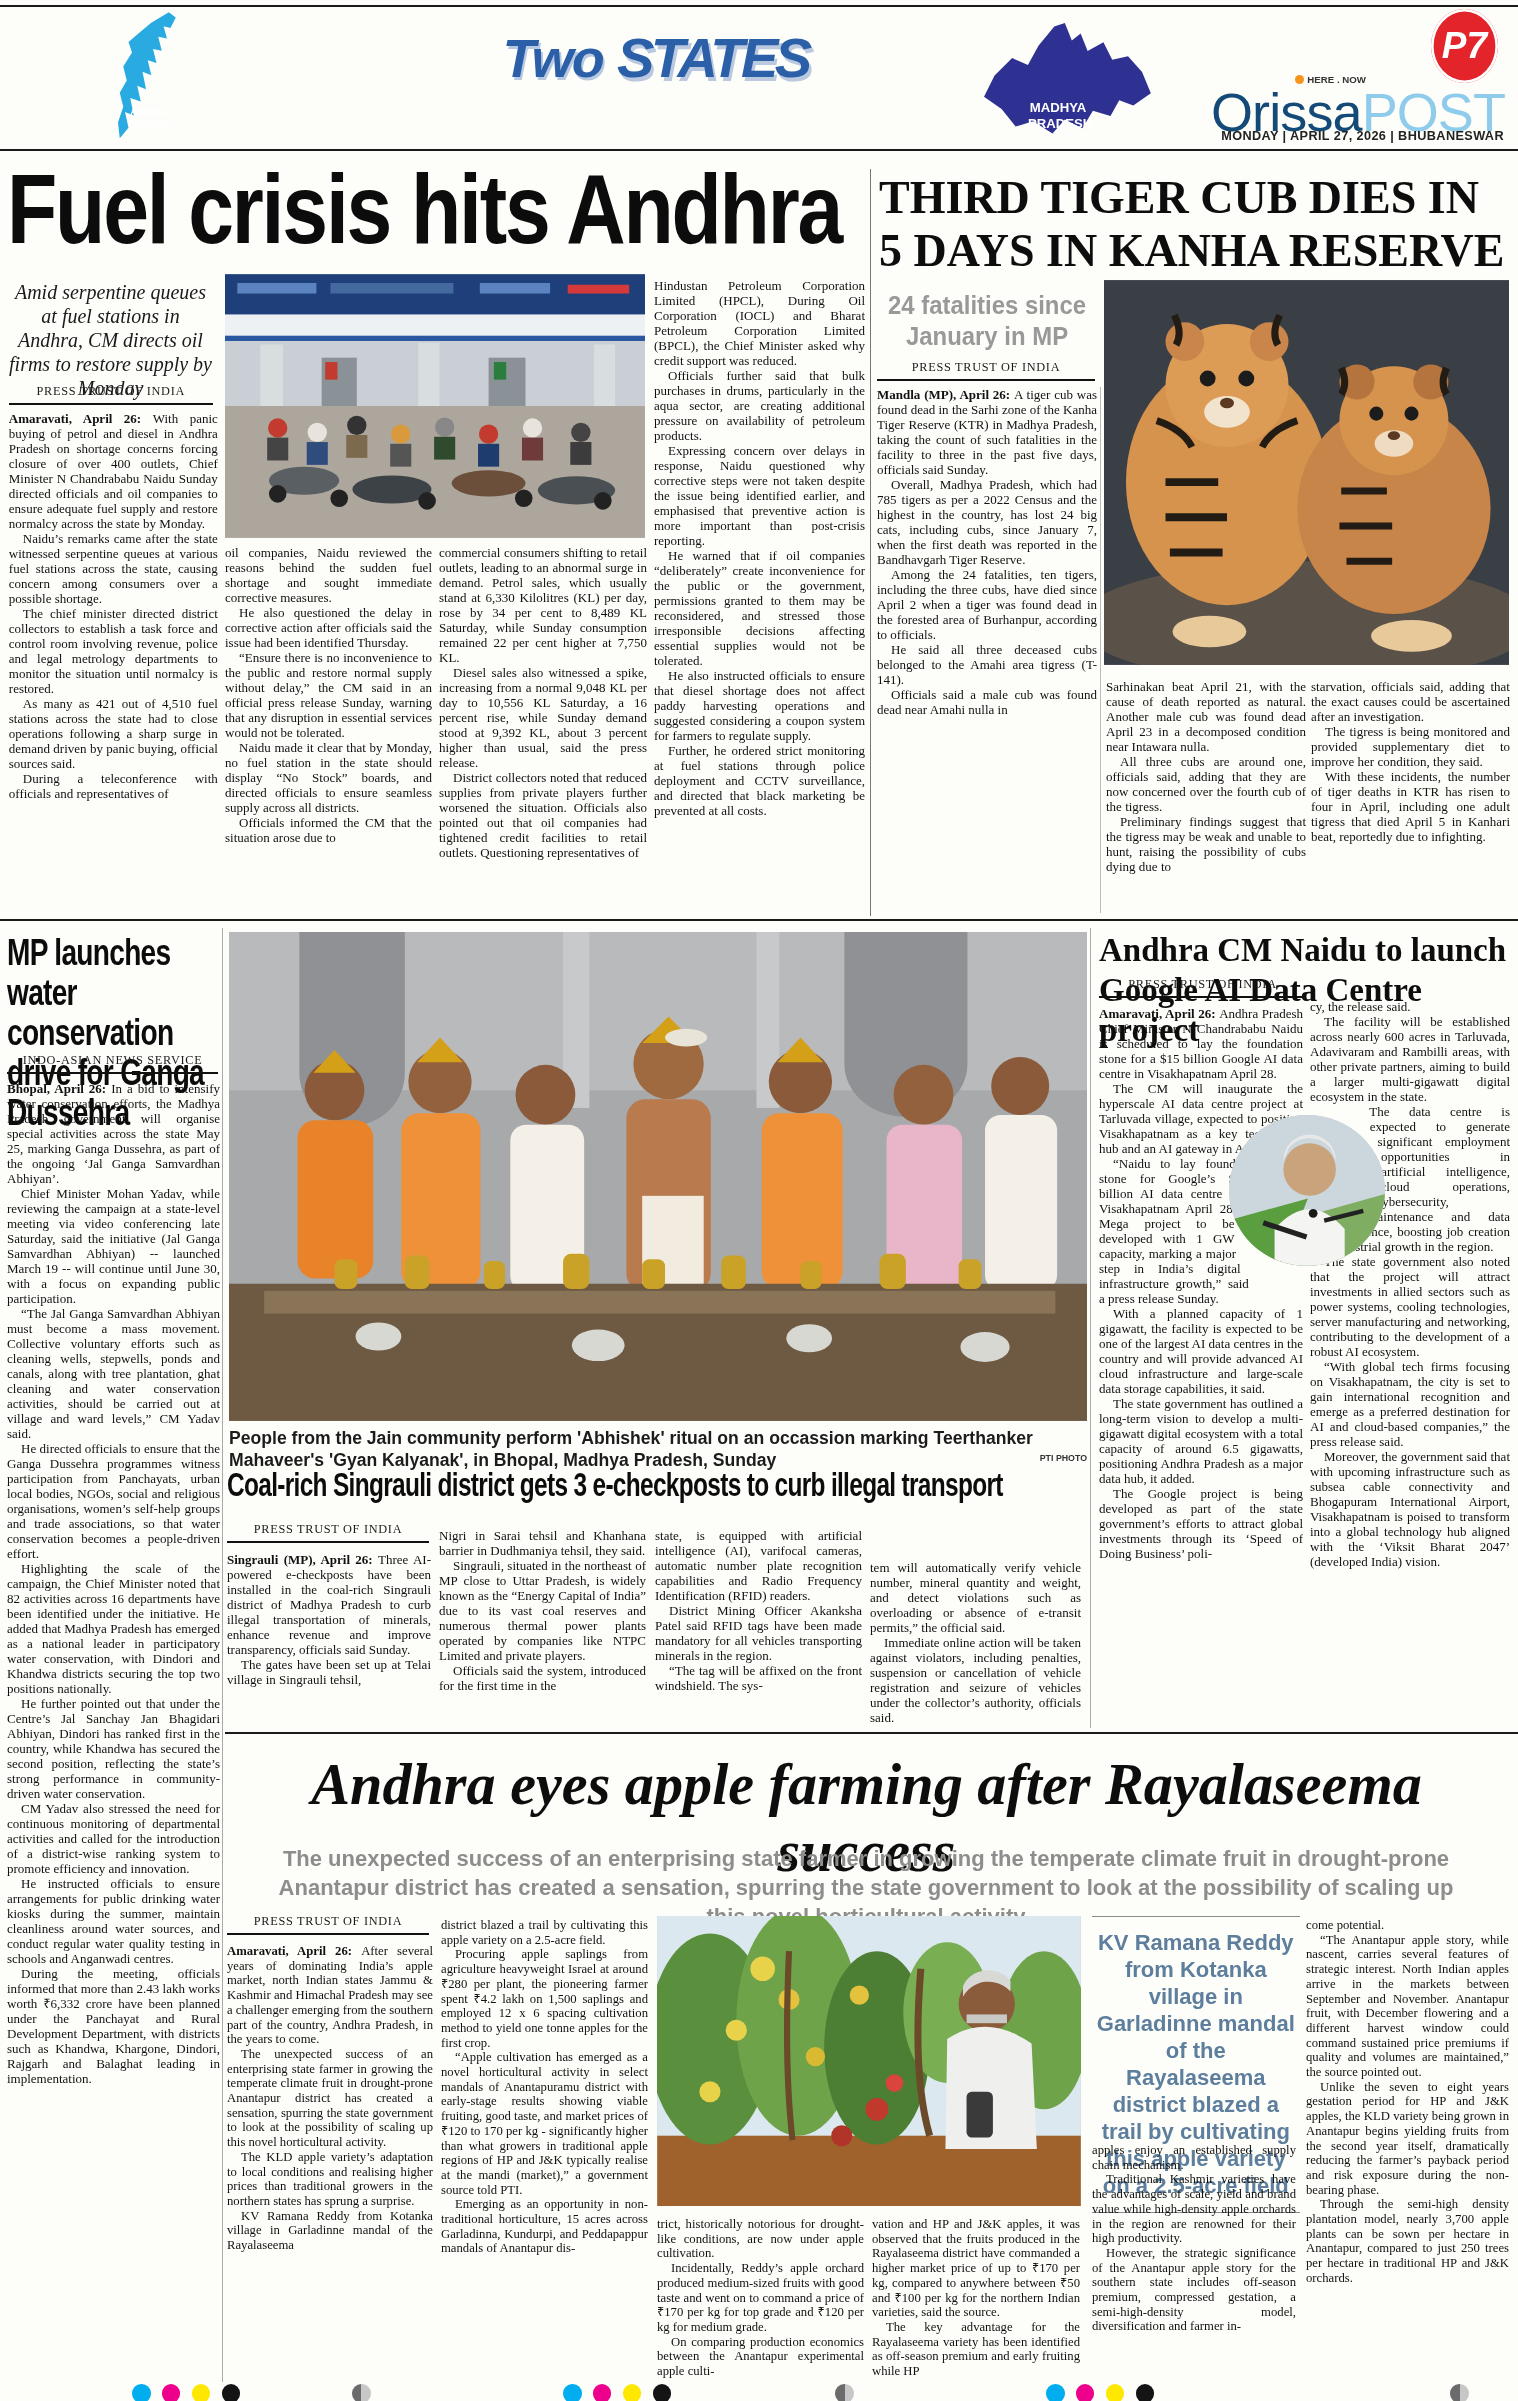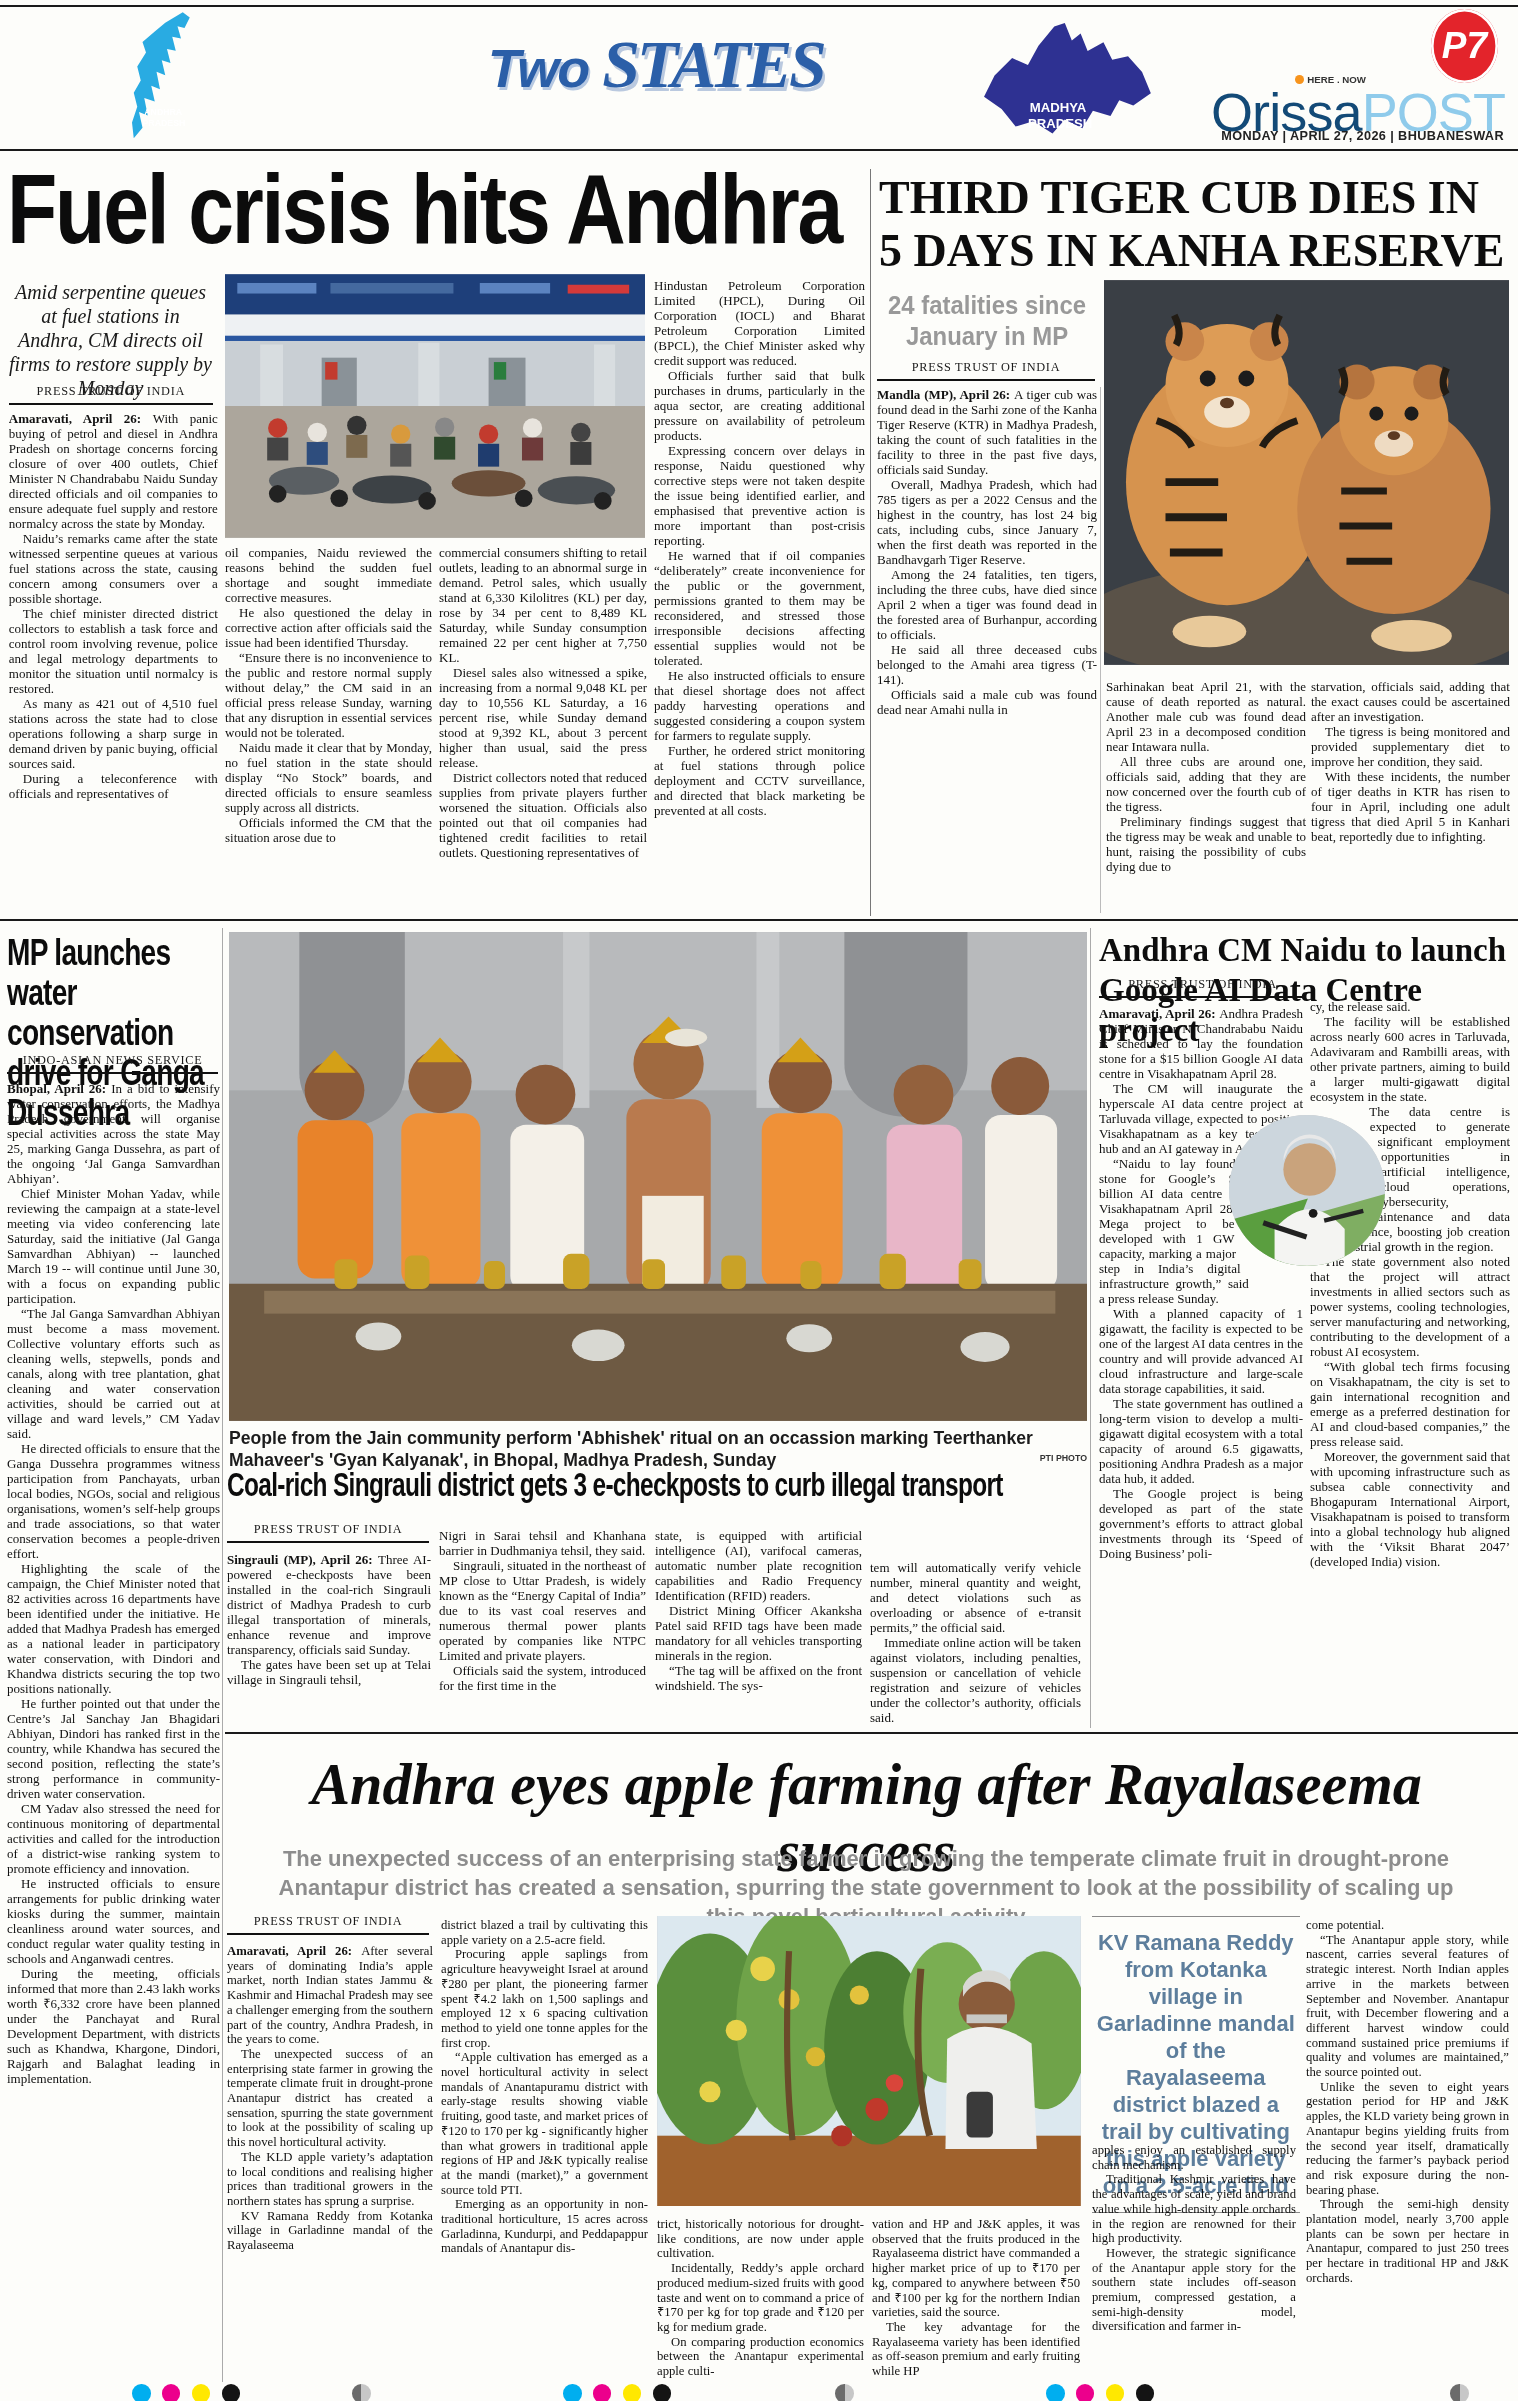--- a/index.html
+++ b/index.html
@@ -6,22 +6,22 @@
   #page{position:relative;width:1518px;height:2401px;background:#fdfdfa;margin:0 auto;
         font-family:"Liberation Serif",serif;color:#111;overflow:hidden;}
   .abs{position:absolute;}
   .rule-h{position:absolute;background:#1a1a1a;}
   .rule-v{position:absolute;background:#9a9a9a;width:0.9px;}
 
   
   .masthead-row{display:flex;align-items:baseline;gap:14px;justify-content:center;}
   .two-word{font-family:"Liberation Sans",sans-serif;font-style:italic;font-weight:900;
             font-size:54px;color:#2b5fa8;letter-spacing:-1.8px;text-shadow:1.8px 2.6px 0 rgba(125,158,205,.55);}
-  .states-word{font-family:Liberation Serif, serif;font-style:italic;font-weight:900;
-            font-size:68px;color:#2b5fa8;letter-spacing:-3.5px;text-shadow:2.6px 3.5px 0 rgba(120,150,195,.5);}
+  .states-word{font-family:Liberation Sans, sans-serif;font-style:italic;font-weight:900;
+            font-size:56px;color:#2b5fa8;letter-spacing:-3.5px;text-shadow:2.6px 3.5px 0 rgba(120,150,195,.5);}
   .map-label{font-family:"Liberation Sans",sans-serif;font-weight:bold;fill:#fff;}
   .brand-tagline{font-family:"Liberation Sans",sans-serif;font-size:9.7px;font-weight:bold;color:#333;
             display:flex;align-items:center;gap:3.5px;margin-left:84px;}
   .tag-dot{width:8.8px;height:8.8px;border-radius:50%;background:#f7941d;display:inline-block;}
   .brand-word{font-family:"Liberation Sans",sans-serif;font-weight:normal;font-size:54px;letter-spacing:-0.9px;line-height:1;}
   .brand-orissa{color:#134a77;}
   .brand-post{color:#8fcbeb;}
   .p7-badge{width:67px;height:74px;border-radius:50%;background:#e3242b;display:flex;align-items:center;
             justify-content:center;font-family:"Liberation Sans",sans-serif;font-style:italic;
             font-weight:900;font-size:37px;color:#fff;box-shadow:0 0 0 2.6px #fff inset;}
@@ -54,21 +54,21 @@
   .photo-frame{position:absolute;overflow:hidden;background:#ccc;}
   .photo-frame svg{display:block;}
 </style>
 </head>
 <body>
 
 <div id="page">
 
   <div class="rule-h" style="left:0;top:5.3px;width:1518px;height:1.8px;"></div>
 
-  <div class="abs" style="left:132px;top:12.3px;">
+  <div class="abs" style="left:118px;top:12.3px;">
     <svg width="70" height="128" viewBox="0 0 80 146">
       <polygon fill="#29abe2" points="58,0 66,6 60,18 52,16 56,30 46,28 50,44 40,42 44,58 34,55 38,72 28,68 32,88 22,84 26,102 14,98 18,118 8,114 12,132 2,144 0,126 6,108 2,92 10,78 6,62 16,46 12,34 26,22 38,12 48,6"></polygon>
       <text x="14" y="118" class="map-label" font-size="10">ANDHRA</text>
       <text x="12" y="130" class="map-label" font-size="10">PRADESH</text>
     </svg>
   </div>
 
   <div class="abs masthead-row" style="left:352px;top:24.6px;width:607px;">
     <span class="two-word">Two</span>
     <span class="states-word">STATES</span>

